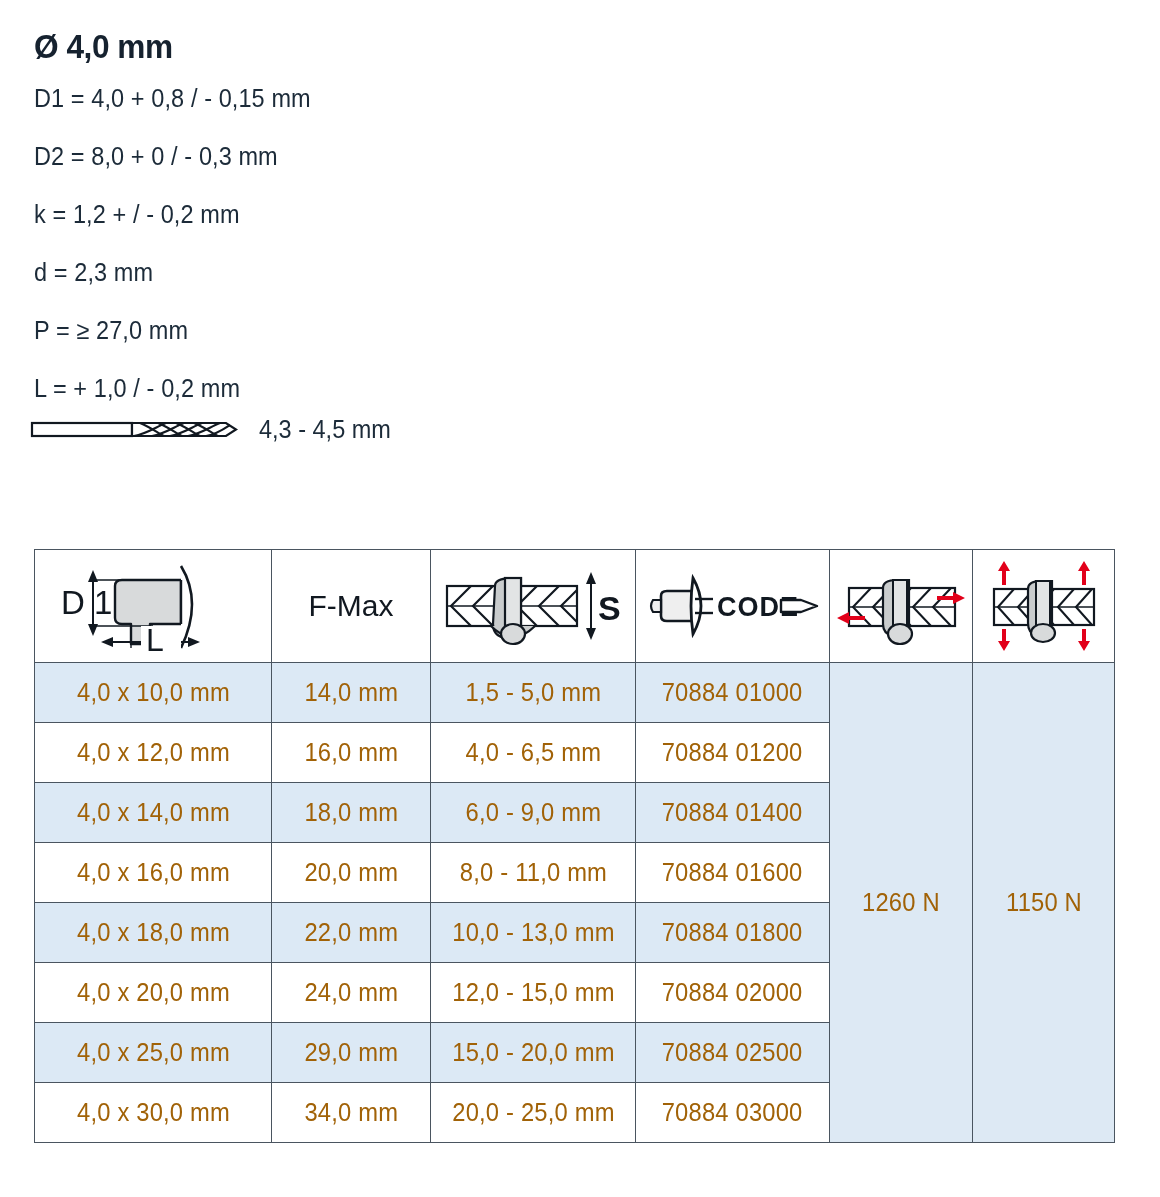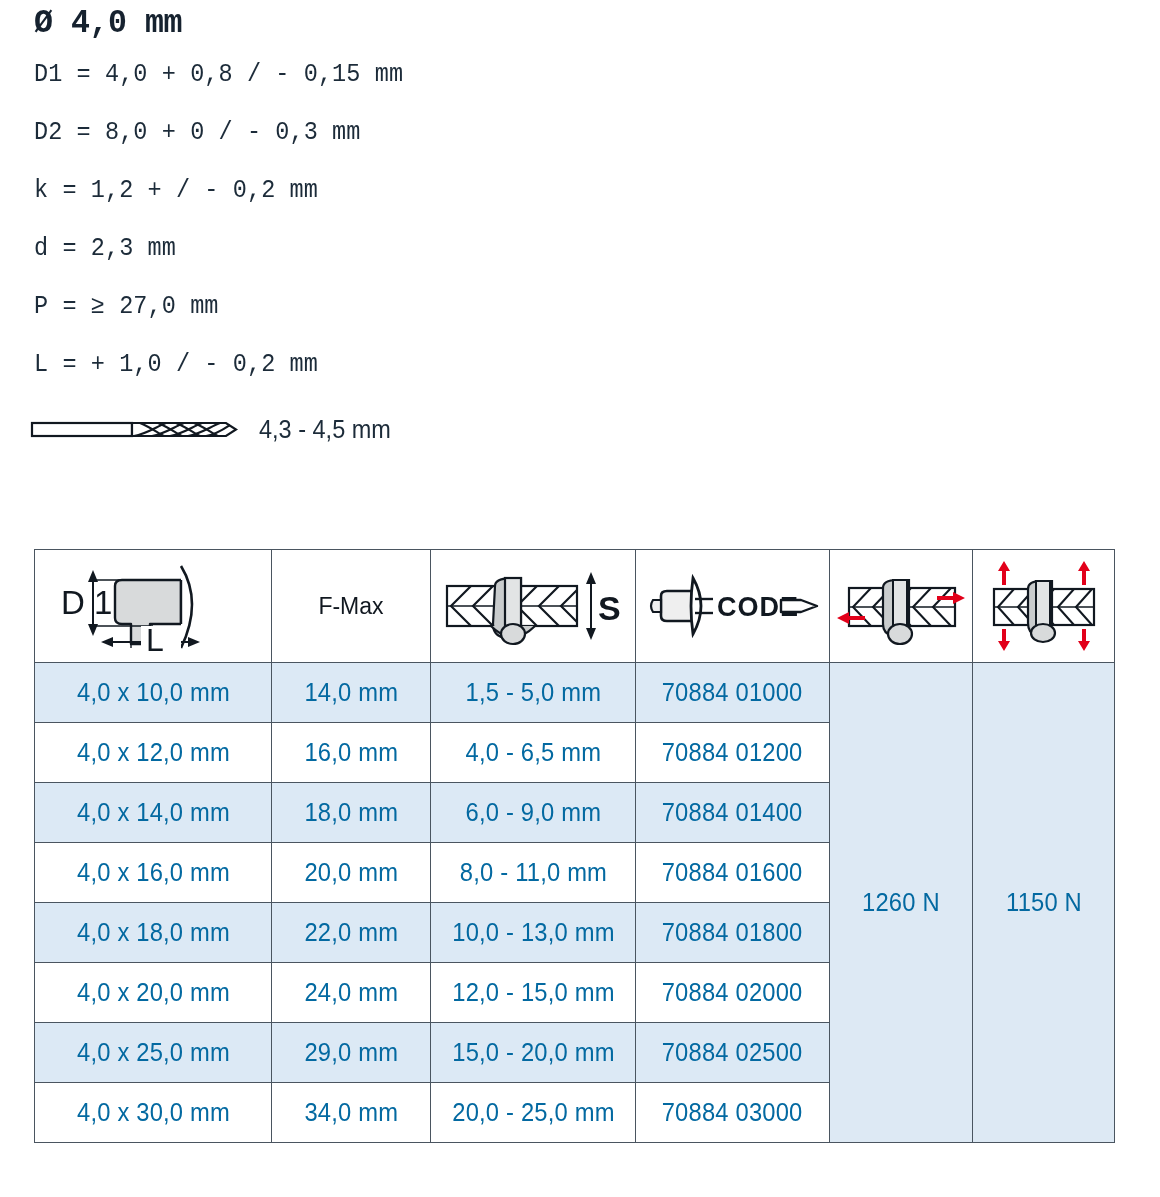--- a/index.html
+++ b/index.html
@@ -13,23 +13,22 @@
     font-family: "Liberation Sans", sans-serif;
     color: #1b2a3a;
     position: relative;
     overflow: hidden;
   }
 
   
   .spec-block {
     position: absolute;
     left: 34px;
-    top: 4px;
+    top: 27px;
     width: 560px;
-    font-family: Liberation Mono, monospace;
   }
   .spec-title {
     font-size: 34px;
     font-weight: bold;
     color: #16222f;
     letter-spacing: -0.5px;
     margin: 0 0 18px 0;
     transform: scaleX(0.93);
     transform-origin: left center;
   }
@@ -76,34 +75,34 @@
     padding: 0;
     text-align: center;
     vertical-align: middle;
   }
   .rivet-table thead th {
     height: 112px;
     background: #ffffff;
     font-weight: normal;
   }
   .hdr-text {
-    font-size: 23px;
+    font-size: 30px;
     color: #111820;
     font-family: "Liberation Sans", sans-serif;
   }
   .hdr-icon-wrap {
     display: flex;
     align-items: center;
     justify-content: center;
     height: 100%;
   }
   .rivet-table tbody td {
     height: 59px;
     font-size: 25px;
-    color: #0369a1;
+    color: #a16207;
     background: #ffffff;
     letter-spacing: 0.2px;
   }
   .rivet-table tbody tr.shaded td { background: #dce9f5; }
   .rivet-table tbody td .cellval {
     display: inline-block;
     transform: scaleX(0.95);
   }
   td.force-cell {
     background: #dde9f4 !important;

